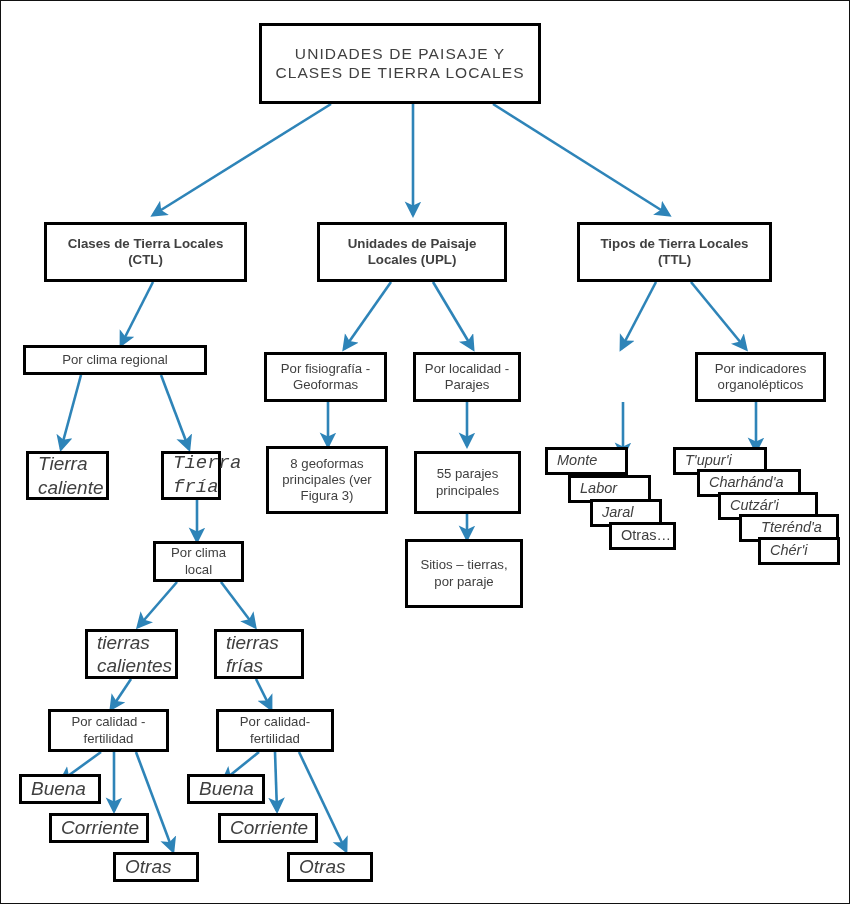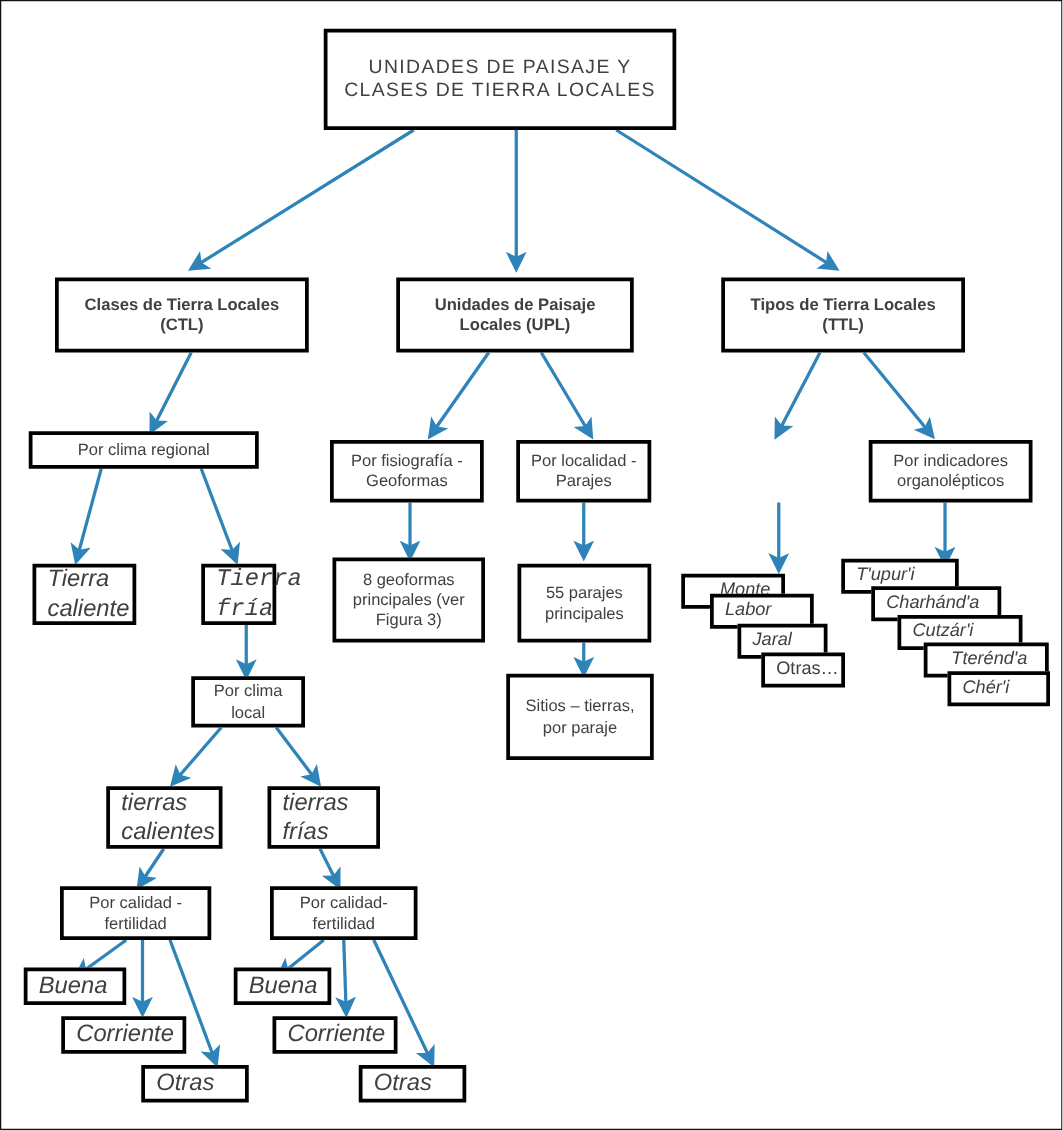--- a/index.html
+++ b/index.html
@@ -189,21 +189,21 @@
     <span class="txt">55 parajes principales</span>
   </div>
   <div class="node lvl3" style="left:404px; top:538px; width:118px; height:69px;">
     <span class="txt">Sitios – tierras, por paraje</span>
   </div>
 
   <div class="node lvl3" style="left:694px; top:351px; width:131px; height:50px;">
     <span class="txt">Por indicadores organolépticos</span>
   </div>
 
-  <div class="node cascade ital-left" style="left:544px; top:458px; width:83px; height:28px; z-index:4;padding-left:19px;">
+  <div class="node cascade ital-left" style="left:544px; top:446px; width:83px; height:28px; z-index:4;">
     <span class="txt">Monte</span>
   </div>
   <div class="node cascade ital-left" style="left:567px; top:474px; width:83px; height:28px; z-index:5;">
     <span class="txt">Labor</span>
   </div>
   <div class="node cascade ital-left" style="left:589px; top:498px; width:72px; height:28px; z-index:6;">
     <span class="txt">Jaral</span>
   </div>
   <div class="node cascade noital ital-left" style="left:608px; top:521px; width:67px; height:28px; z-index:7;">
     <span class="txt">Otras…</span>

